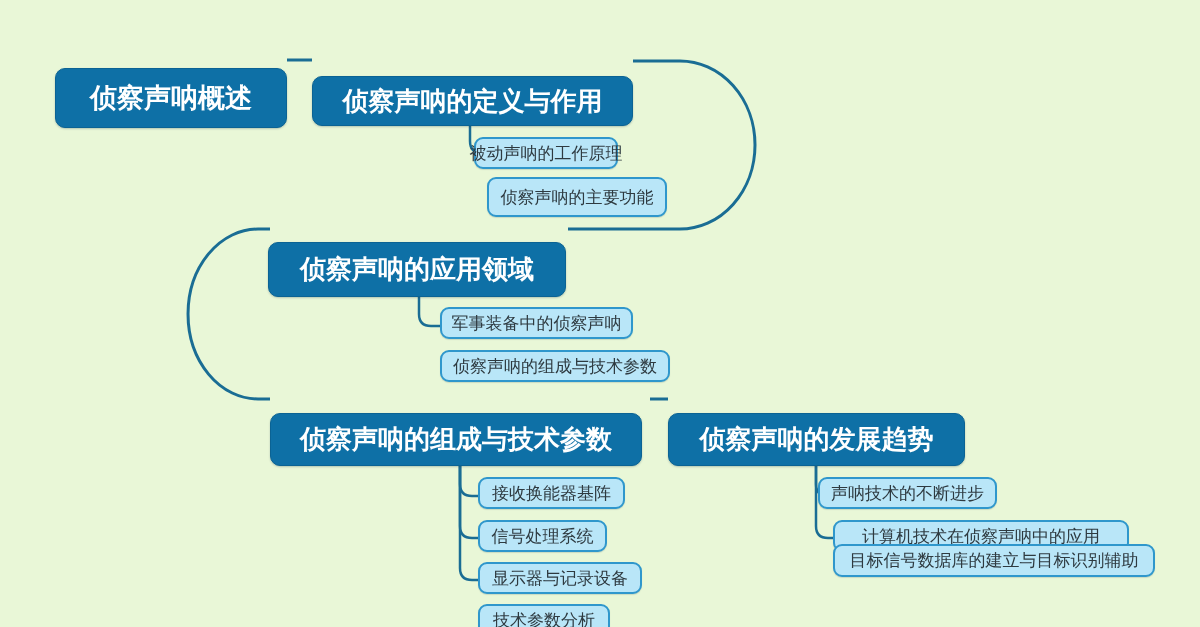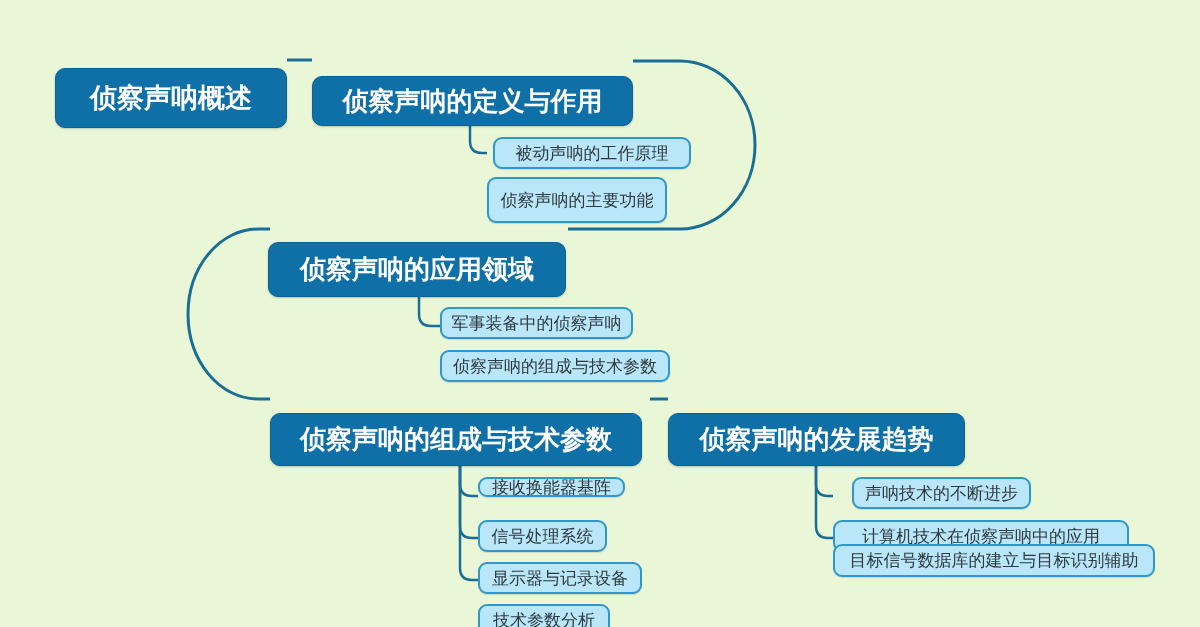--- a/index.html
+++ b/index.html
@@ -80,31 +80,31 @@
     <path class="twig" d="M460 426 V568 Q460 580 472 580 H478"></path>
 
     <path class="twig" d="M816 426 V441 Q816 453 828 453 H833"></path>
     <path class="twig" d="M816 426 V484 Q816 496 828 496 H833"></path>
     <path class="twig" d="M816 426 V526 Q816 538 828 538 H833"></path>
   </svg>
 
   <div class="node main root" style="left:55px; top:28px; width:232px; height:60px">侦察声呐概述</div>
 
   <div class="node main" style="left:312px; top:36px; width:321px; height:50px">侦察声呐的定义与作用</div>
-  <div class="node sub" style="left:493px; top:97px; width:198px; height:32px">被动声呐的工作原理</div>
-  <div class="node sub" style="left:487px; top:137px; width:180px; height:46px">侦察声呐的主要功能</div>
+  <div class="node sub" style="left:474px; top:97px; width:144px; height:32px">被动声呐的工作原理</div>
+  <div class="node sub" style="left:487px; top:137px; width:180px; height:40px">侦察声呐的主要功能</div>
 
   <div class="node main" style="left:268px; top:202px; width:298px; height:55px">侦察声呐的应用领域</div>
   <div class="node sub" style="left:440px; top:267px; width:193px; height:32px">军事装备中的侦察声呐</div>
   <div class="node sub" style="left:440px; top:310px; width:230px; height:32px">侦察声呐的组成与技术参数</div>
 
   <div class="node main" style="left:270px; top:373px; width:372px; height:53px">侦察声呐的组成与技术参数</div>
-  <div class="node sub" style="left:478px; top:437px; width:147px; height:20px">接收换能器基阵</div>
+  <div class="node sub" style="left:478px; top:437px; width:147px; height:32px">接收换能器基阵</div>
   <div class="node sub" style="left:478px; top:522px; width:164px; height:32px">显示器与记录设备</div>
   <div class="node sub" style="left:478px; top:480px; width:129px; height:32px">信号处理系统</div>
   <div class="node sub" style="left:478px; top:564px; width:132px; height:32px">技术参数分析</div>
 
   <div class="node main" style="left:668px; top:373px; width:297px; height:53px">侦察声呐的发展趋势</div>
-  <div class="node sub" style="left:852px; top:437px; width:179px; height:32px">声呐技术的不断进步</div>
+  <div class="node sub" style="left:818px; top:437px; width:179px; height:32px">声呐技术的不断进步</div>
   <div class="node sub" style="left:833px; top:480px; width:296px; height:32px">计算机技术在侦察声呐中的应用</div>
   <div class="node sub" style="left:833px; top:504px; width:322px; height:33px">目标信号数据库的建立与目标识别辅助</div>
 
 </div>
 
 </body></html>

